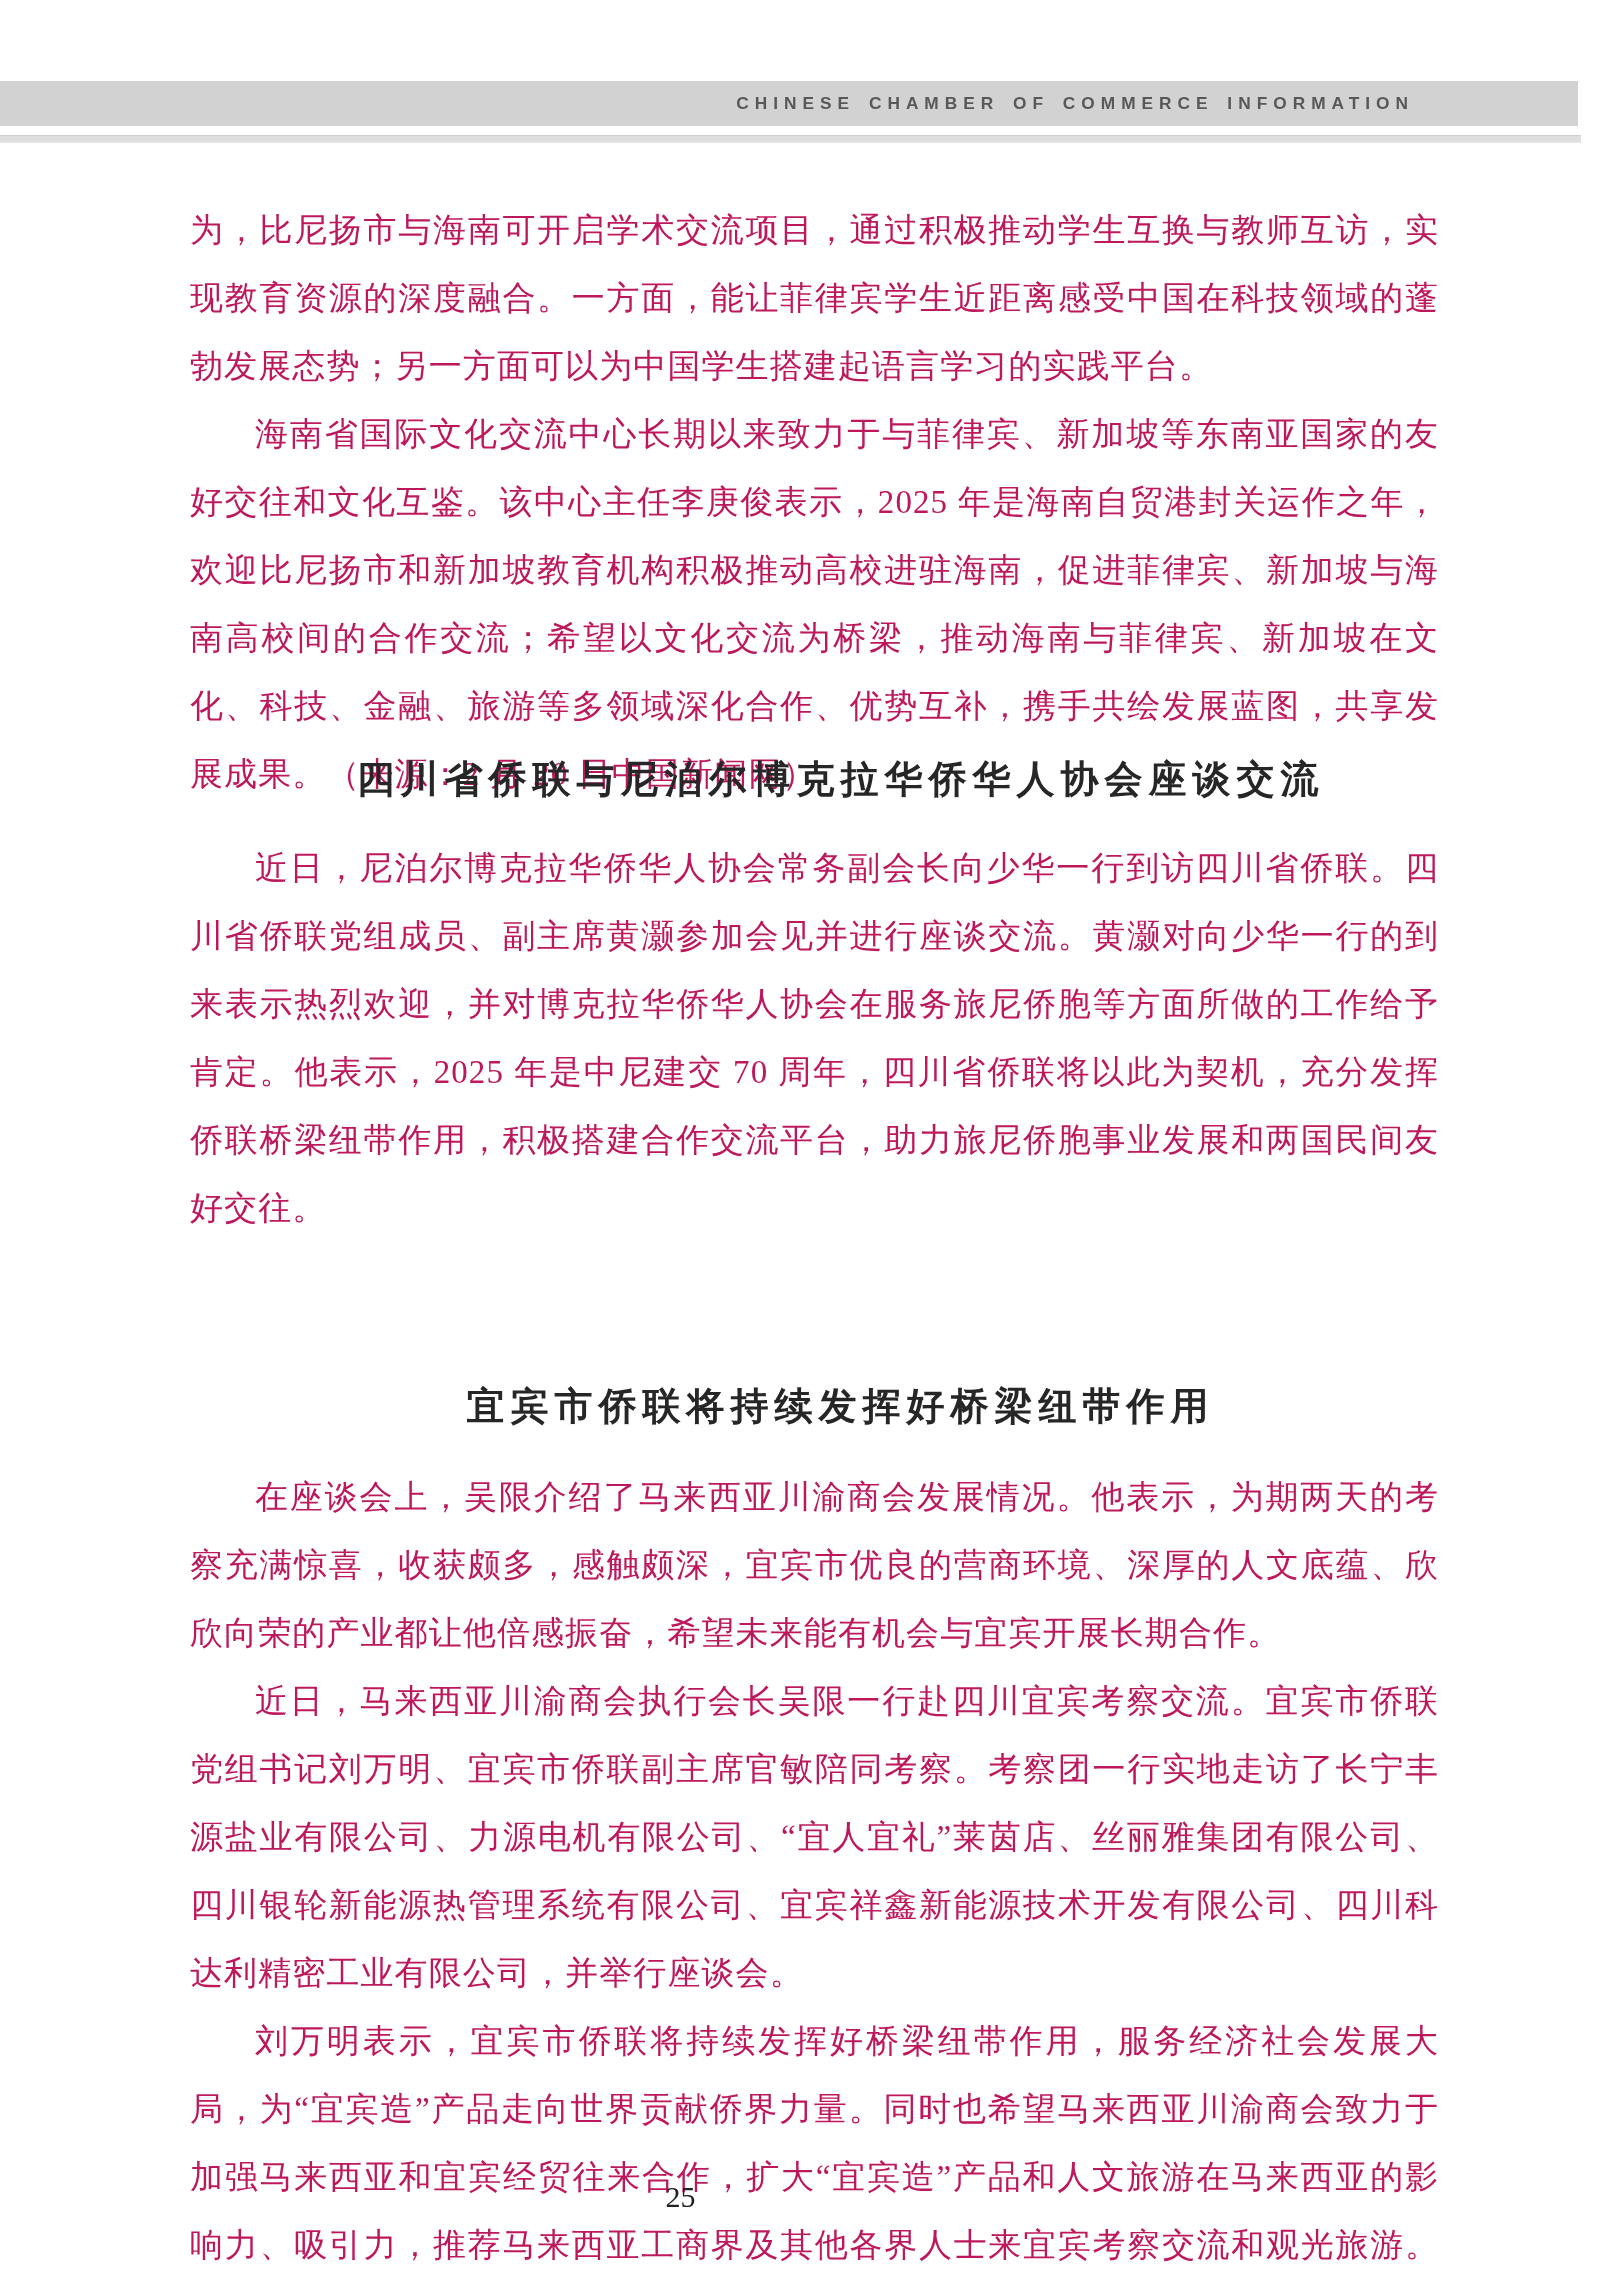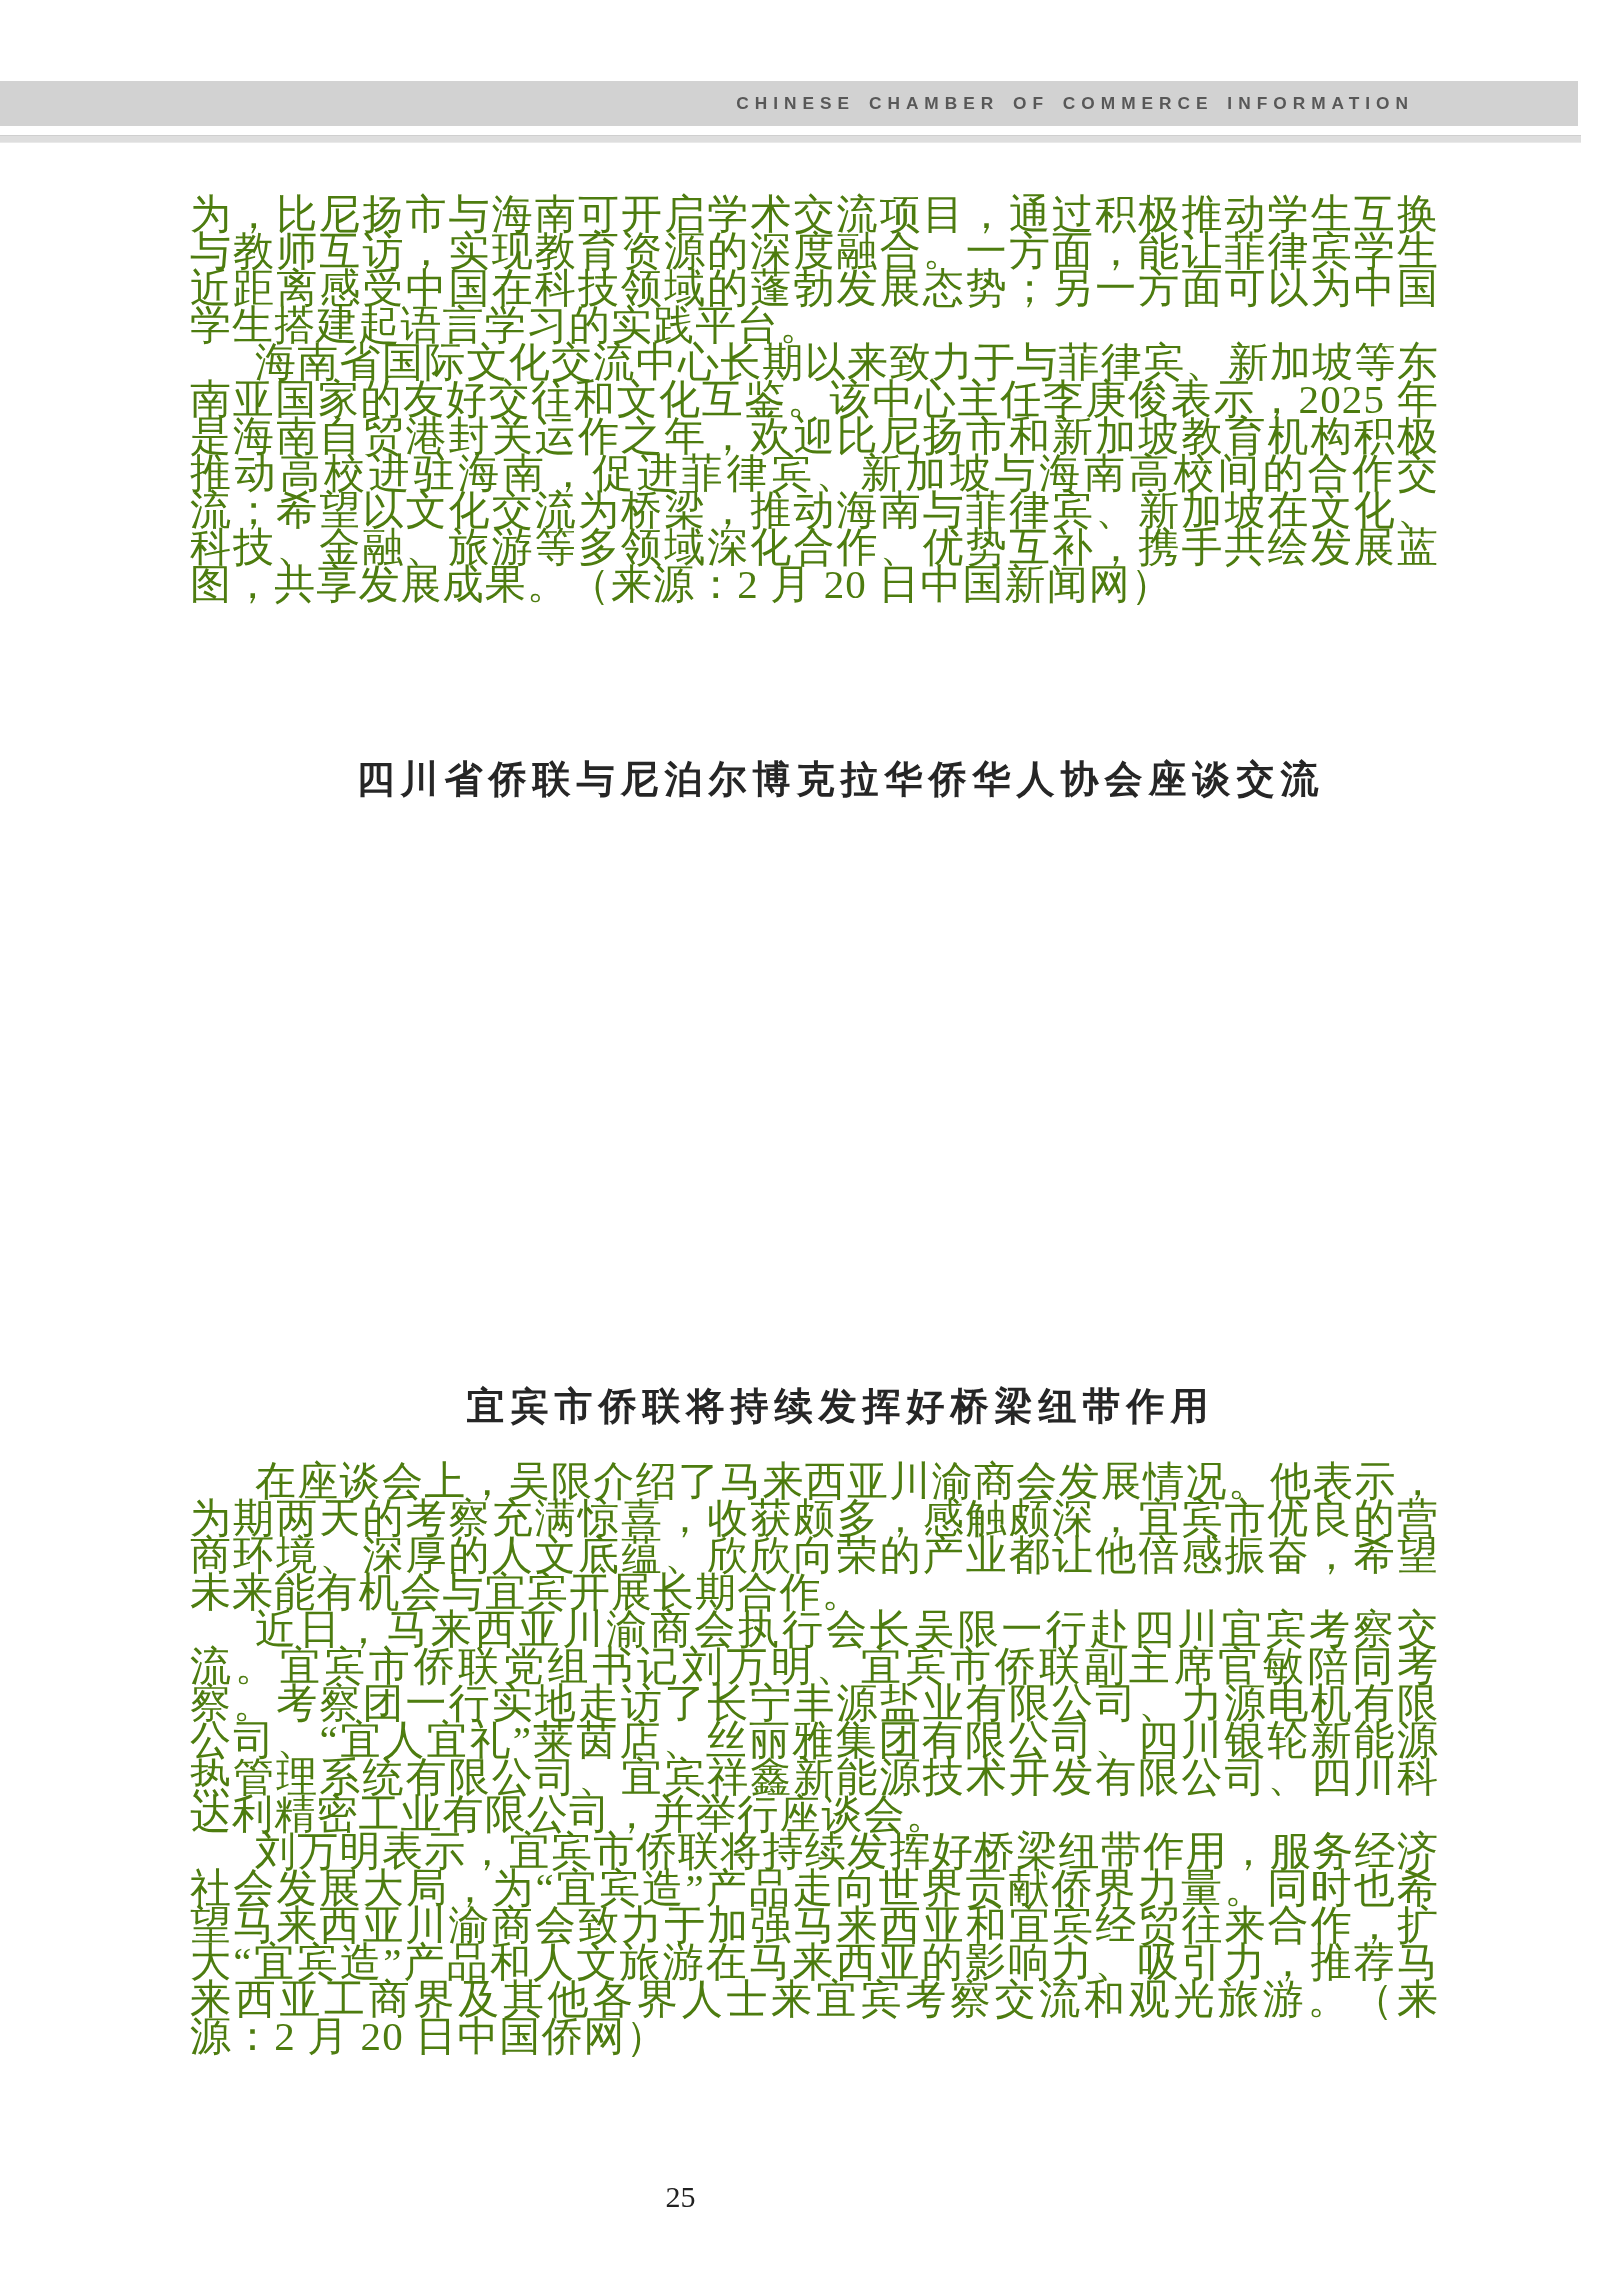--- a/index.html
+++ b/index.html
@@ -50,24 +50,24 @@
     border-bottom: 0.8px solid #e9e9e9;
     box-sizing: border-box;
   }
 
   
   .textblock {
     position: absolute;
     left: 190px;
     width: 1249px;
     font-family: "Liberation Serif", serif;
-    font-size: 41px;
-    line-height: 37px;
+    font-size: 33px;
+    line-height: 68px;
     letter-spacing: 1.1px;
-    color: #4d7c0f;
+    color: #be185d;
     text-align: justify;
   }
   .textblock p { margin: 0; padding: 0; }
   .para.indent { text-indent: 65px; }
   .block-a { top: 196px; }
   .block-b { top: 834px; }
   .block-c { top: 1463px; }
 
   
   .article-title {
@@ -110,20 +110,21 @@
   <div class="band-thin"></div>
 
   <div class="textblock block-a">
     <p class="para">为，比尼扬市与海南可开启学术交流项目，通过积极推动学生互换与教师互访，实现教育资源的深度融合。一方面，能让菲律宾学生近距离感受中国在科技领域的蓬勃发展态势；另一方面可以为中国学生搭建起语言学习的实践平台。</p>
     <p class="para indent">海南省国际文化交流中心长期以来致力于与菲律宾、新加坡等东南亚国家的友好交往和文化互鉴。该中心主任李庚俊表示，2025 年是海南自贸港封关运作之年，欢迎比尼扬市和新加坡教育机构积极推动高校进驻海南，促进菲律宾、新加坡与海南高校间的合作交流；希望以文化交流为桥梁，推动海南与菲律宾、新加坡在文化、科技、金融、旅游等多领域深化合作、优势互补，携手共绘发展蓝图，共享发展成果。（来源：2 月 20 日中国新闻网）</p>
   </div>
 
   <h2 class="article-title title-1">四川省侨联与尼泊尔博克拉华侨华人协会座谈交流</h2>
 
   <div class="textblock block-b">
+    <p class="para indent">近日，尼泊尔博克拉华侨华人协会常务副会长向少华一行到访四川省侨联。四川省侨联党组成员、副主席黄灏参加会见并进行座谈交流。黄灏对向少华一行的到来表示热烈欢迎，并对博克拉华侨华人协会在服务旅尼侨胞等方面所做的工作给予肯定。他表示，2025 年是中尼建交 70 周年，四川省侨联将以此为契机，充分发挥侨联桥梁纽带作用，积极搭建合作交流平台，助力旅尼侨胞事业发展和两国民间友好交往。</p>
   </div>
 
   <h2 class="article-title title-2">宜宾市侨联将持续发挥好桥梁纽带作用</h2>
 
   <div class="textblock block-c">
     <p class="para indent">在座谈会上，吴限介绍了马来西亚川渝商会发展情况。他表示，为期两天的考察充满惊喜，收获颇多，感触颇深，宜宾市优良的营商环境、深厚的人文底蕴、欣欣向荣的产业都让他倍感振奋，希望未来能有机会与宜宾开展长期合作。</p>
     <p class="para indent">近日，马来西亚川渝商会执行会长吴限一行赴四川宜宾考察交流。宜宾市侨联党组书记刘万明、宜宾市侨联副主席官敏陪同考察。考察团一行实地走访了长宁丰源盐业有限公司、力源电机有限公司、“宜人宜礼”莱茵店、丝丽雅集团有限公司、四川银轮新能源热管理系统有限公司、宜宾祥鑫新能源技术开发有限公司、四川科达利精密工业有限公司，并举行座谈会。</p>
     <p class="para indent">刘万明表示，宜宾市侨联将持续发挥好桥梁纽带作用，服务经济社会发展大局，为“宜宾造”产品走向世界贡献侨界力量。同时也希望马来西亚川渝商会致力于加强马来西亚和宜宾经贸往来合作，扩大“宜宾造”产品和人文旅游在马来西亚的影响力、吸引力，推荐马来西亚工商界及其他各界人士来宜宾考察交流和观光旅游。（来源：2 月 20 日中国侨网）</p>
   </div>
 

